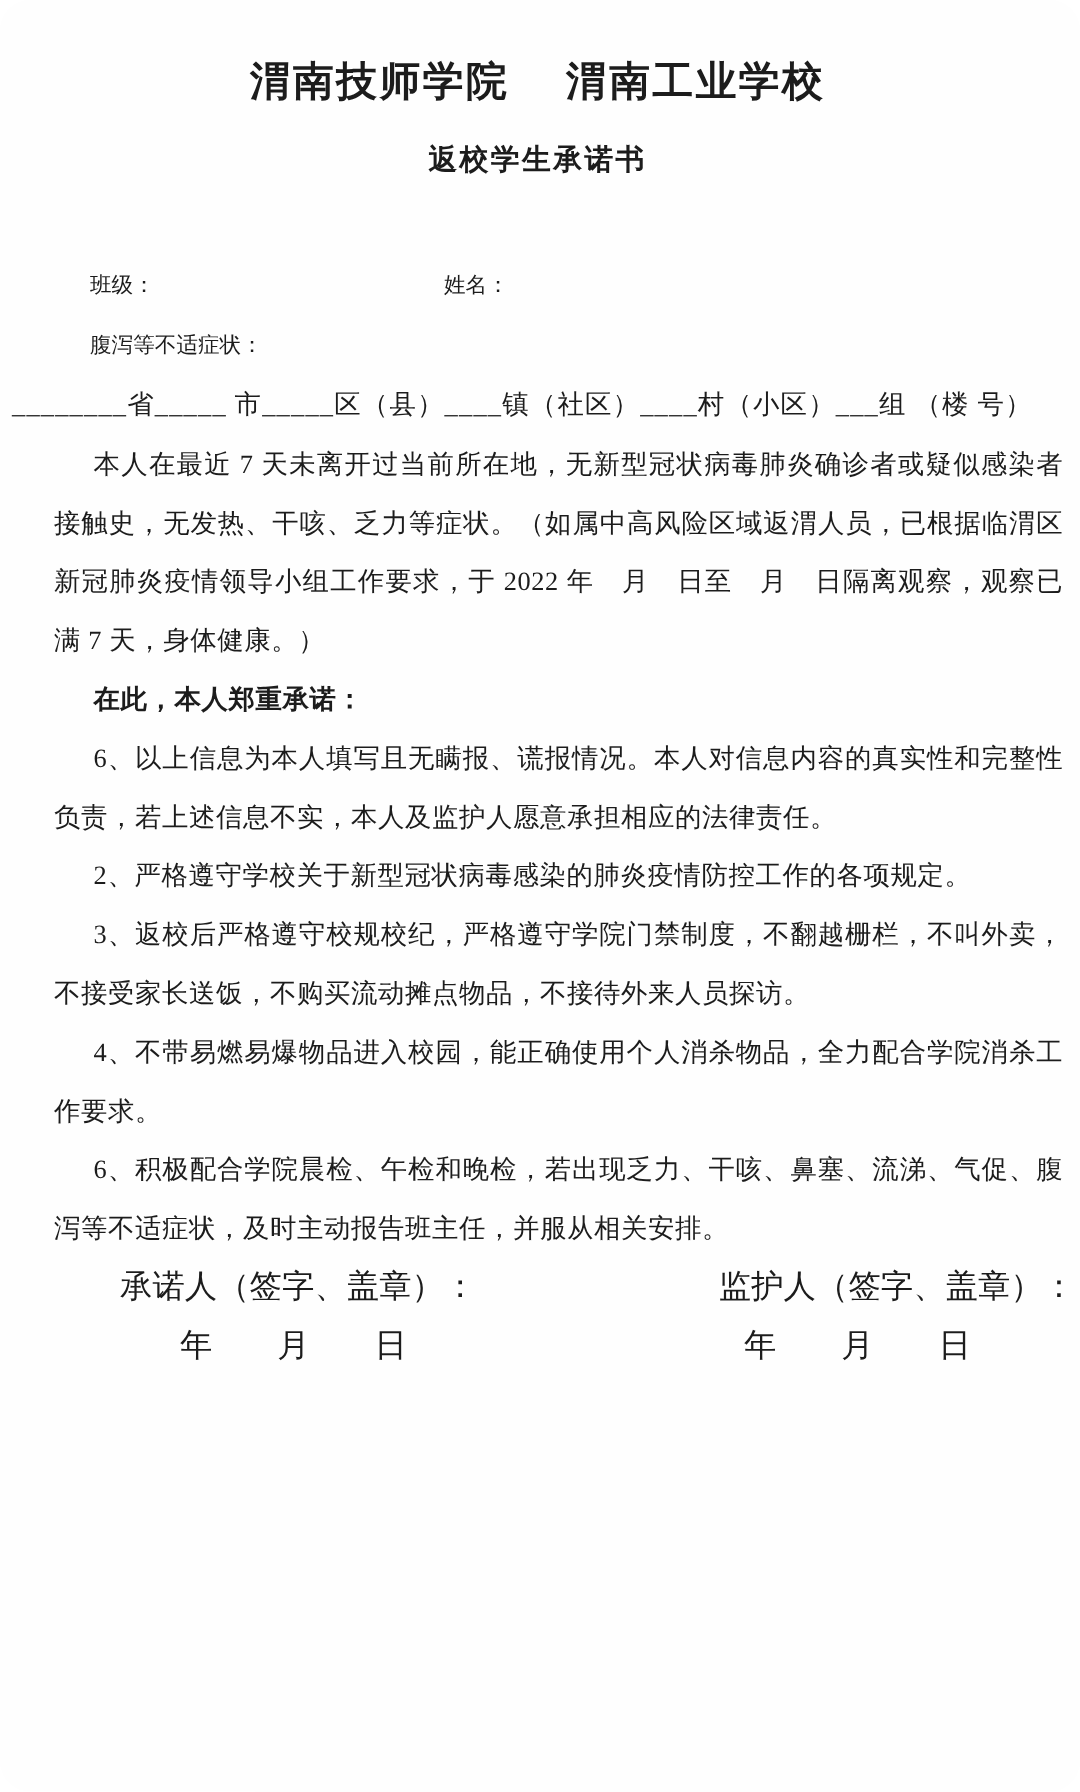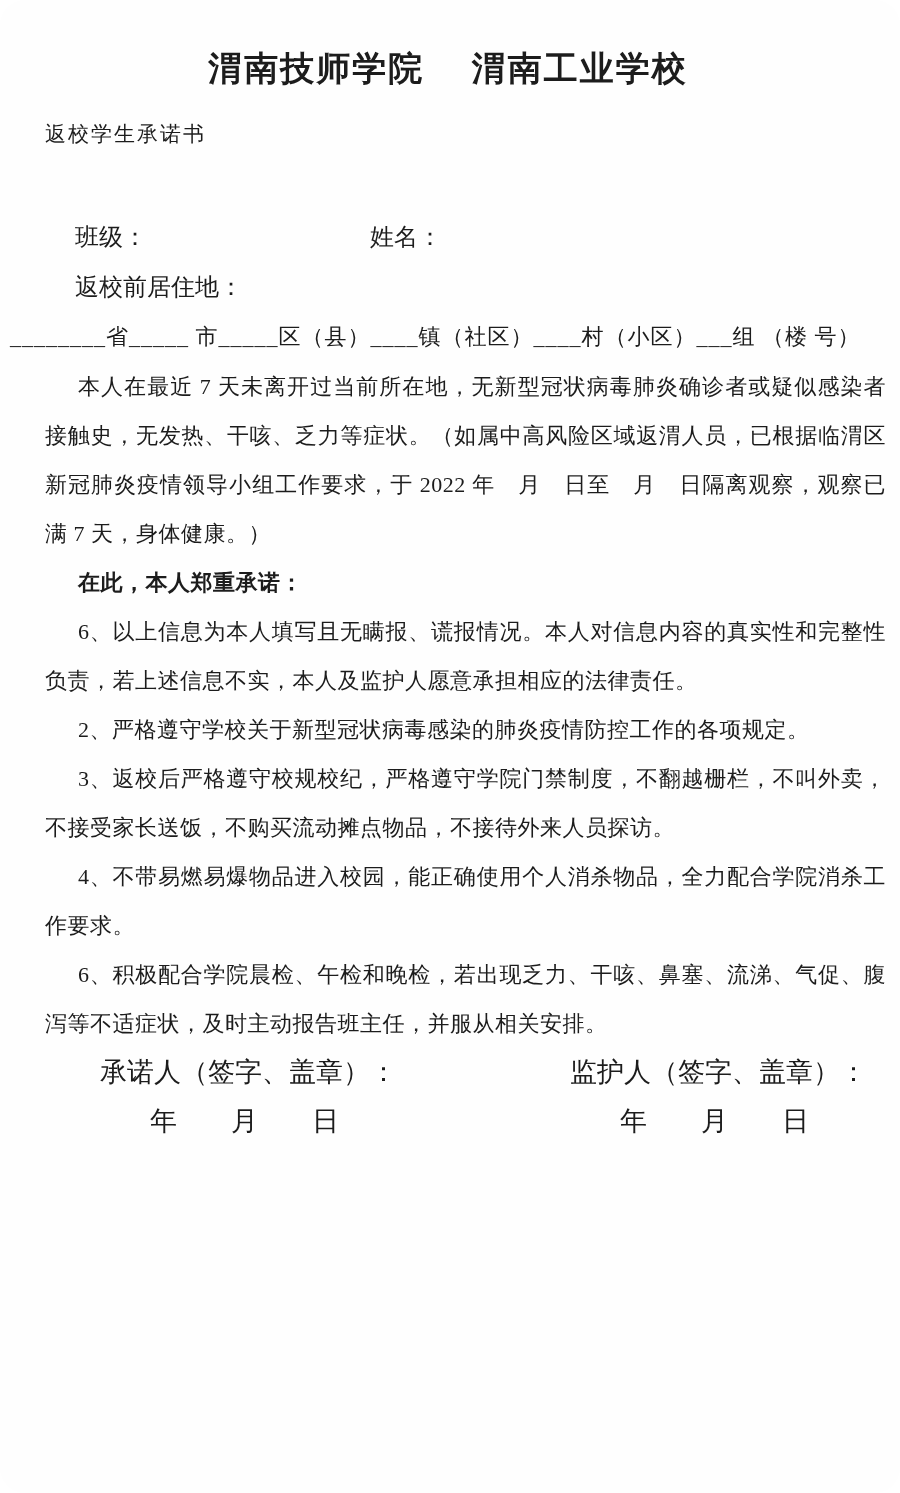--- a/index.html
+++ b/index.html
@@ -21,31 +21,32 @@
     font-family: "Liberation Sans", "DejaVu Sans", sans-serif;
     font-weight: bold;
     font-size: 34px;
     line-height: 40px;
     text-align: center;
     letter-spacing: 2px;
     margin: 0 35px 26px 0;
   }
   .title-sub {
     font-family: "Liberation Sans", "DejaVu Sans", sans-serif;
-    font-weight: normal;
-    font-size: 21px;
+    font-weight: bold;
+    font-size: 24px;
     line-height: 40px;
+    text-align: center;
     letter-spacing: 2px;
     margin: 0 35px 58px 0;
   }
   
   .field-row {
     position: relative;
     height: 50px;
-    font-size: 24px;
+    font-size: 18px;
     line-height: 50px;
   }
   .field-row .fpos { position: absolute; top: 0; white-space: nowrap; }
   .pos-class { left: 30px; }
   .pos-name  { left: 325px; }
   .pos-id    { left: 550px; }
   .pos-indent { left: 30px; }
   
   .address-line {
     margin-left: -35px;
@@ -72,40 +73,40 @@
     line-height: 49px;
   }
   .sig-row {
     position: relative;
     height: 49px;
     font-size: 27px;
     line-height: 49px;
   }
   .sig-row .spos { position: absolute; top: 0; white-space: nowrap; }
   .pos-promisor { left: 55px; }
-  .pos-guardian { left: 525px; }
+  .pos-guardian { left: 554px; }
   .pos-date1 { left: 105px; }
   .pos-date2 { left: 575px; }
 </style>
 </head>
 <body>
 
 <div class="page" style="color: rgb(28, 28, 28); background: rgb(254, 254, 254);">
 
   <div class="title-main">渭南技师学院　 渭南工业学校</div>
   <div class="title-sub">返校学生承诺书</div>
 
   <div class="field-row">
     <span class="fpos pos-class">班级：</span>
     <span class="fpos pos-name">姓名：</span>
   </div>
 
 
   <div class="field-row">
-    <span class="fpos pos-indent">返校前居住地：</span>
+    <span class="fpos pos-indent">腹泻等不适症状：</span>
   </div>
 
   <div class="address-line">________省_____ 市_____区（县）____镇（社区）____村（小区）___组 （楼 号）</div>
 
   <p class="para">本人在最近 7 天未离开过当前所在地，无新型冠状病毒肺炎确诊者或疑似感染者接触史，无发热、干咳、乏力等症状。（如属中高风险区域返渭人员，已根据临渭区新冠肺炎疫情领导小组工作要求，于 2022 年　月　日至　月　日隔离观察，观察已满 7 天，身体健康。）</p>
 
   <p class="para bold">在此，本人郑重承诺：</p>
 
   <p class="para">6、以上信息为本人填写且无瞒报、谎报情况。本人对信息内容的真实性和完整性负责，若上述信息不实，本人及监护人愿意承担相应的法律责任。</p>
   <p class="para">2、严格遵守学校关于新型冠状病毒感染的肺炎疫情防控工作的各项规定。</p>

